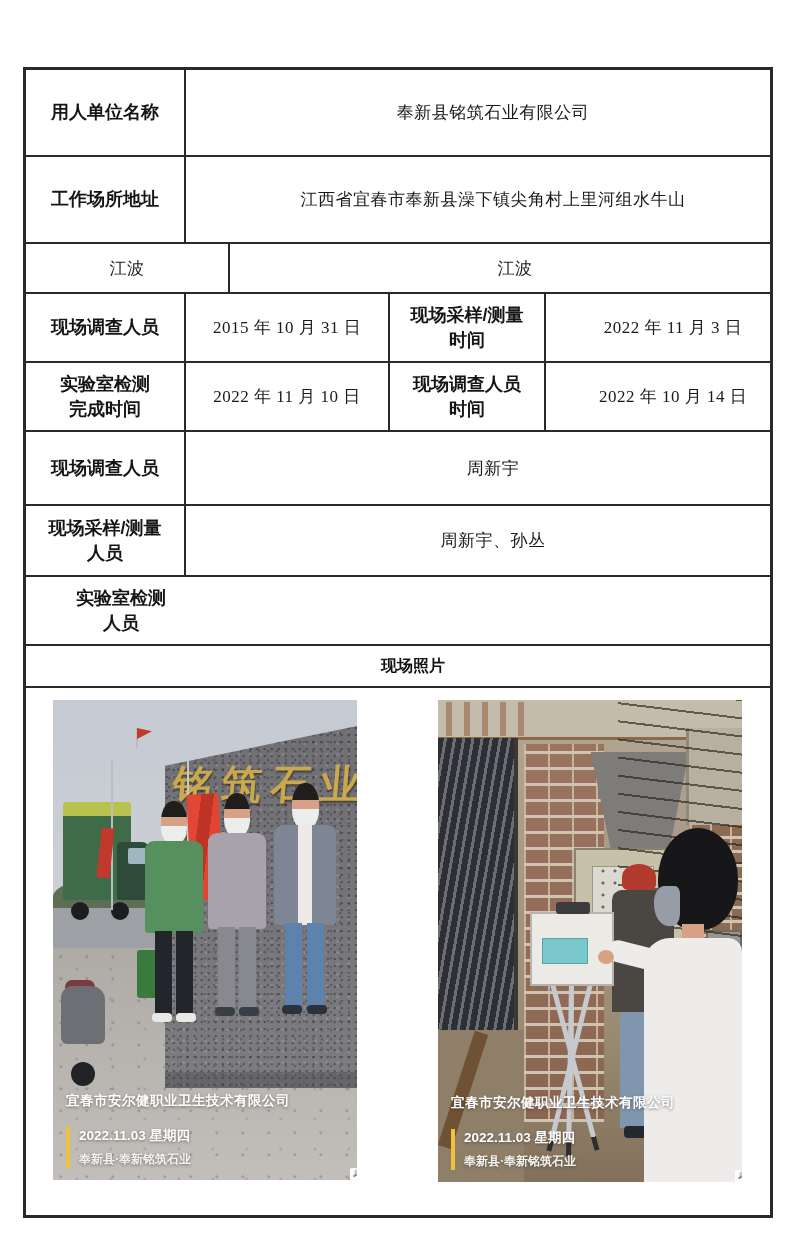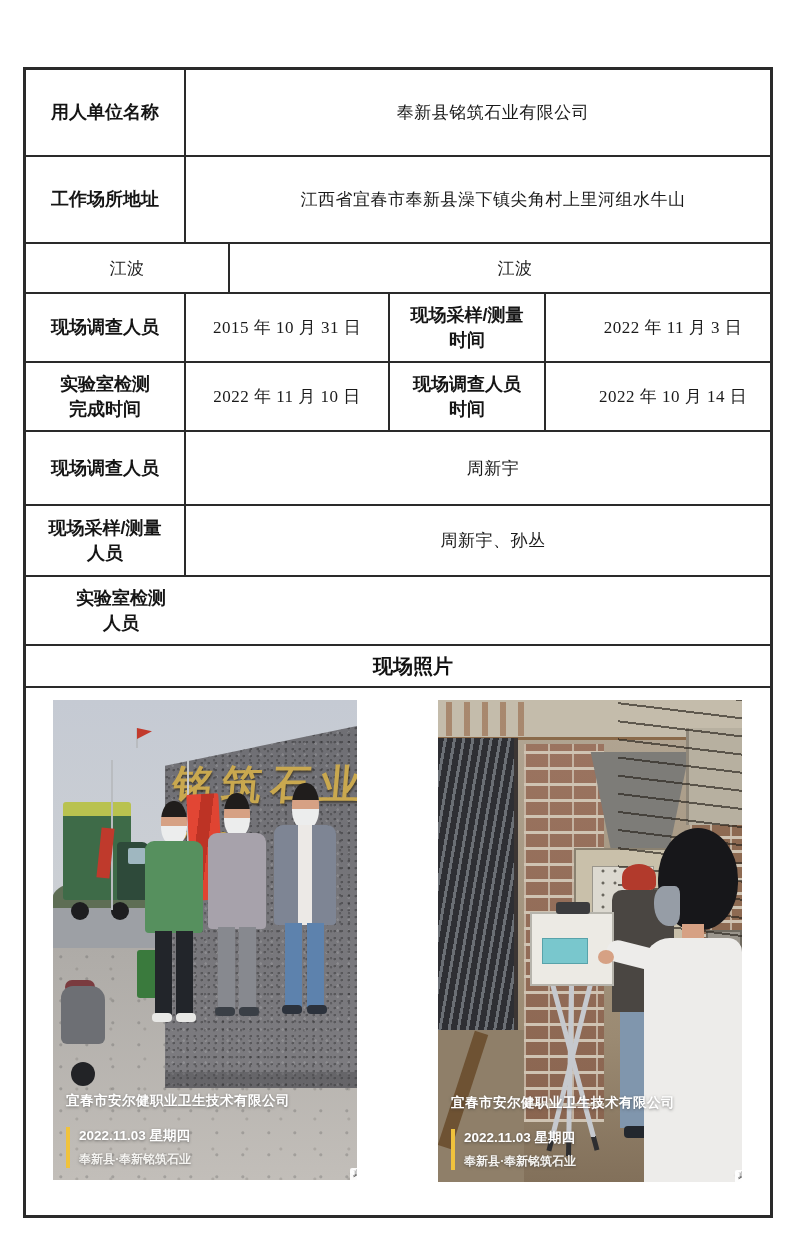--- a/index.html
+++ b/index.html
@@ -18,21 +18,21 @@
   .r6 { height:74px; } .r7 { height:71px; } .r8 { height:69px; } .r9 { height:42px; }
   .rphotos { flex:1; border-bottom:none; position:relative; }
   .cell { border-right:2px solid #2a2a2a; display:flex; align-items:center; justify-content:center;
           text-align:center; padding:2px 6px; }
   .cell:last-child { border-right:none;padding-left:36px; }
   .c1 { width:160px; } .c2 { width:204px; } .c3 { width:156px; } .c4 { flex:1; }
   .cspan { flex:1; }
   .lbl { font-family:"Liberation Sans","DejaVu Sans",sans-serif; font-weight:bold;
          font-size:18px; line-height:1.35; white-space:pre-line; color:#151515; }
   .val { font-size:17px; letter-spacing:.5px; color:#1a1a1a; }
-  .hdr { font-family:"Liberation Sans","DejaVu Sans",sans-serif; font-weight:bold; font-size:20px; }
+  .hdr { font-family:"Liberation Sans","DejaVu Sans",sans-serif; font-weight:bold; font-size:16px; }
 
   
   .photo { position:absolute; overflow:hidden; background:#8a8a8a; }
   #photo1 { left:27px; top:12px; width:304px; height:480px; }
   #photo2 { left:412px; top:12px; width:304px; height:482px; }
   .photo * { position:absolute; }
 
   .wm-company { left:13px; bottom:70px; font-family:"Liberation Sans","DejaVu Sans",sans-serif;
                 font-size:13.5px; font-weight:bold; color:#fff; letter-spacing:.5px;
                 text-shadow:0 1px 3px rgba(50,50,50,.55); white-space:nowrap; }

